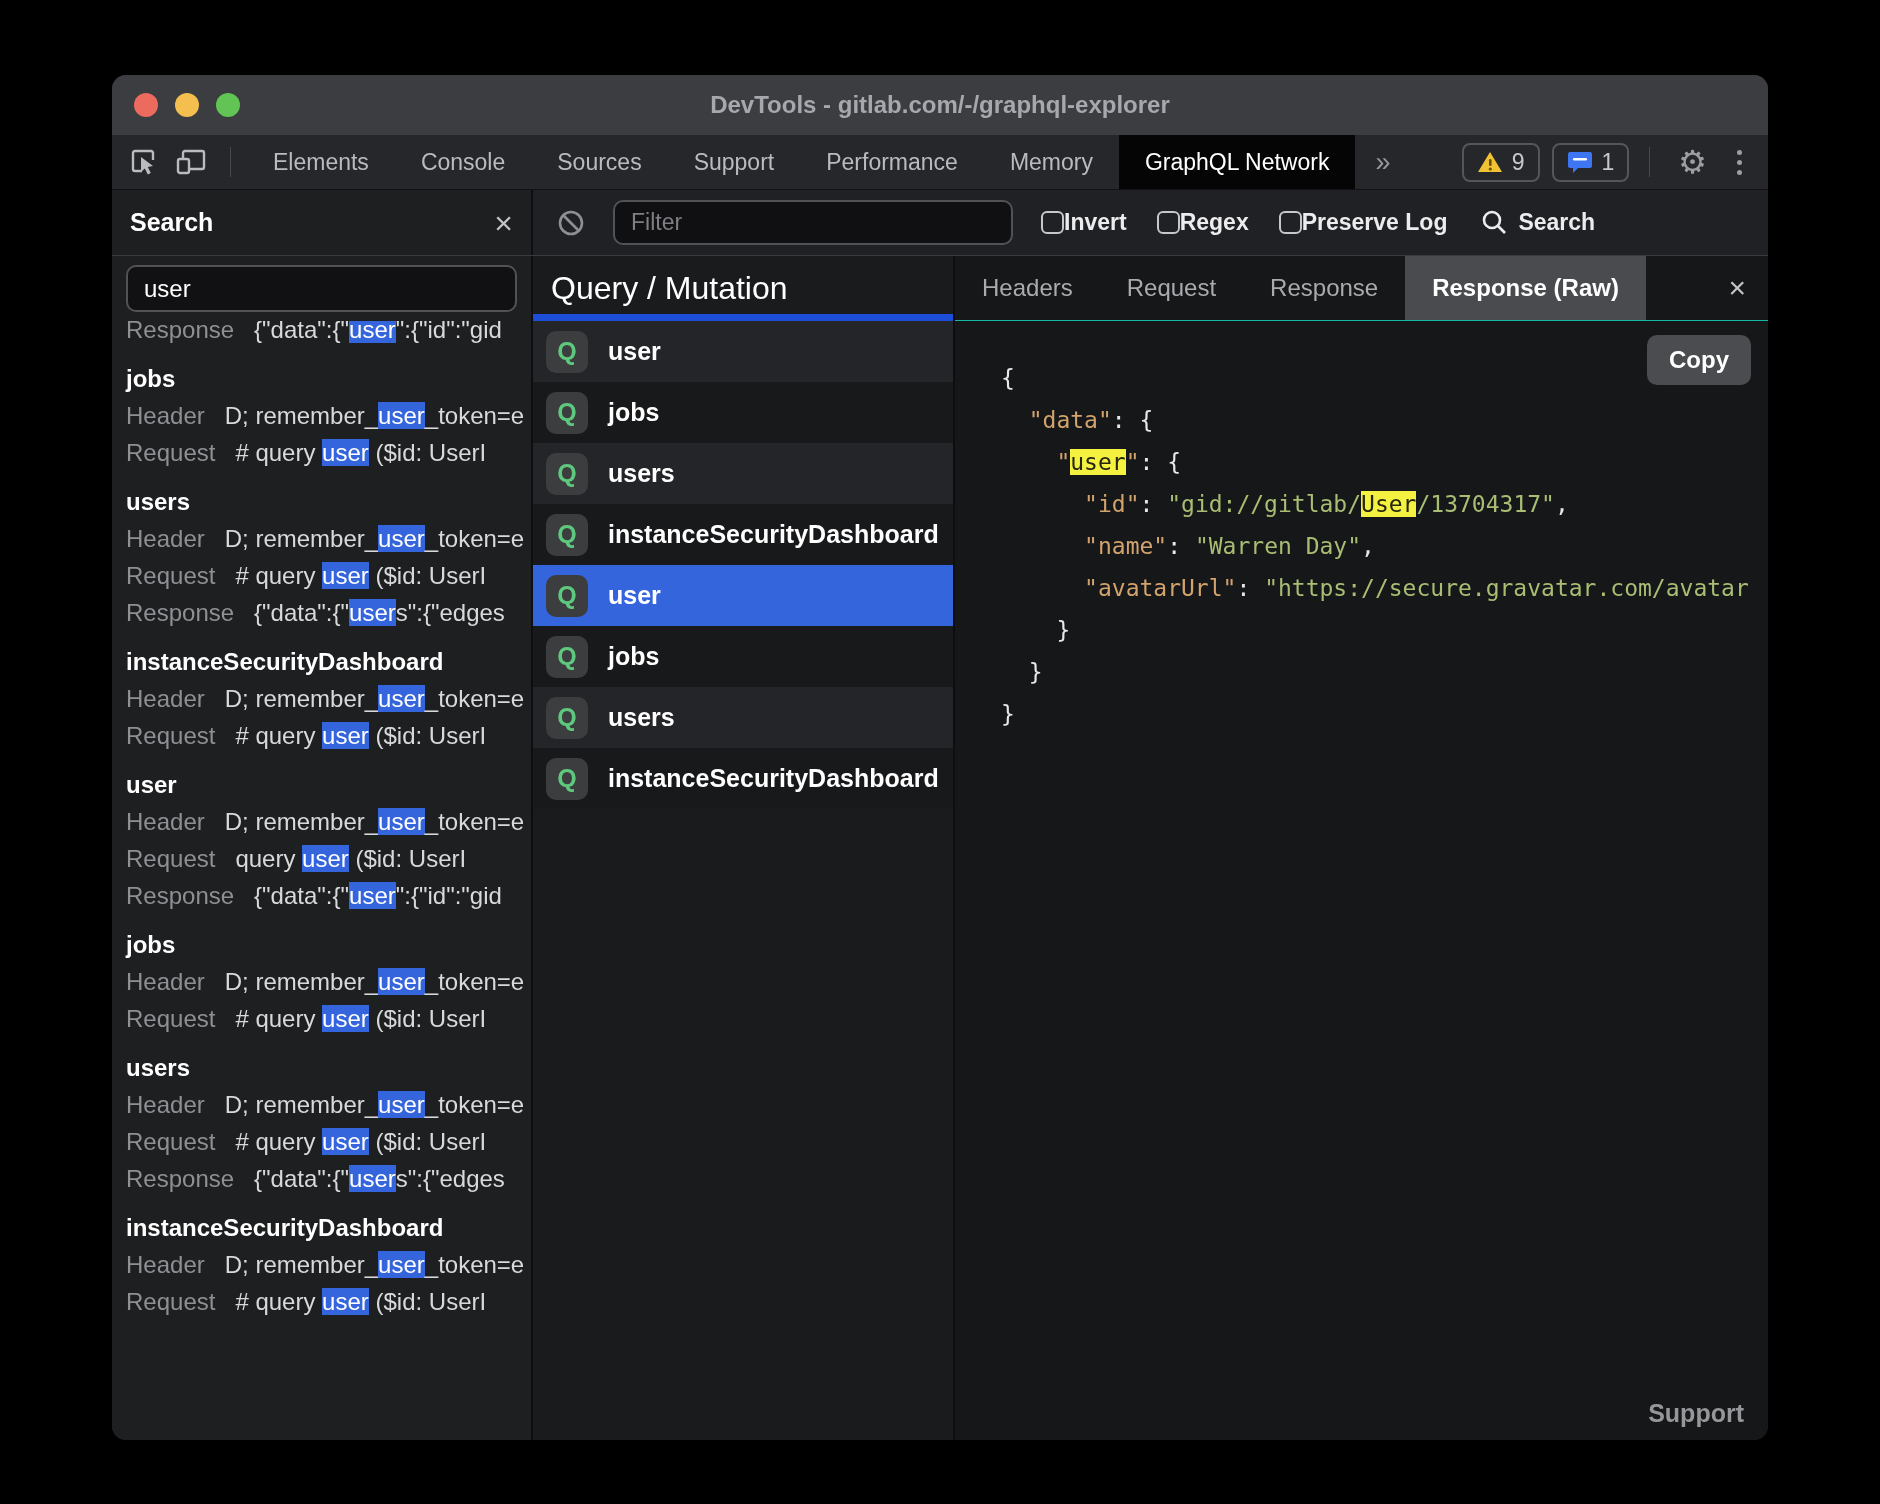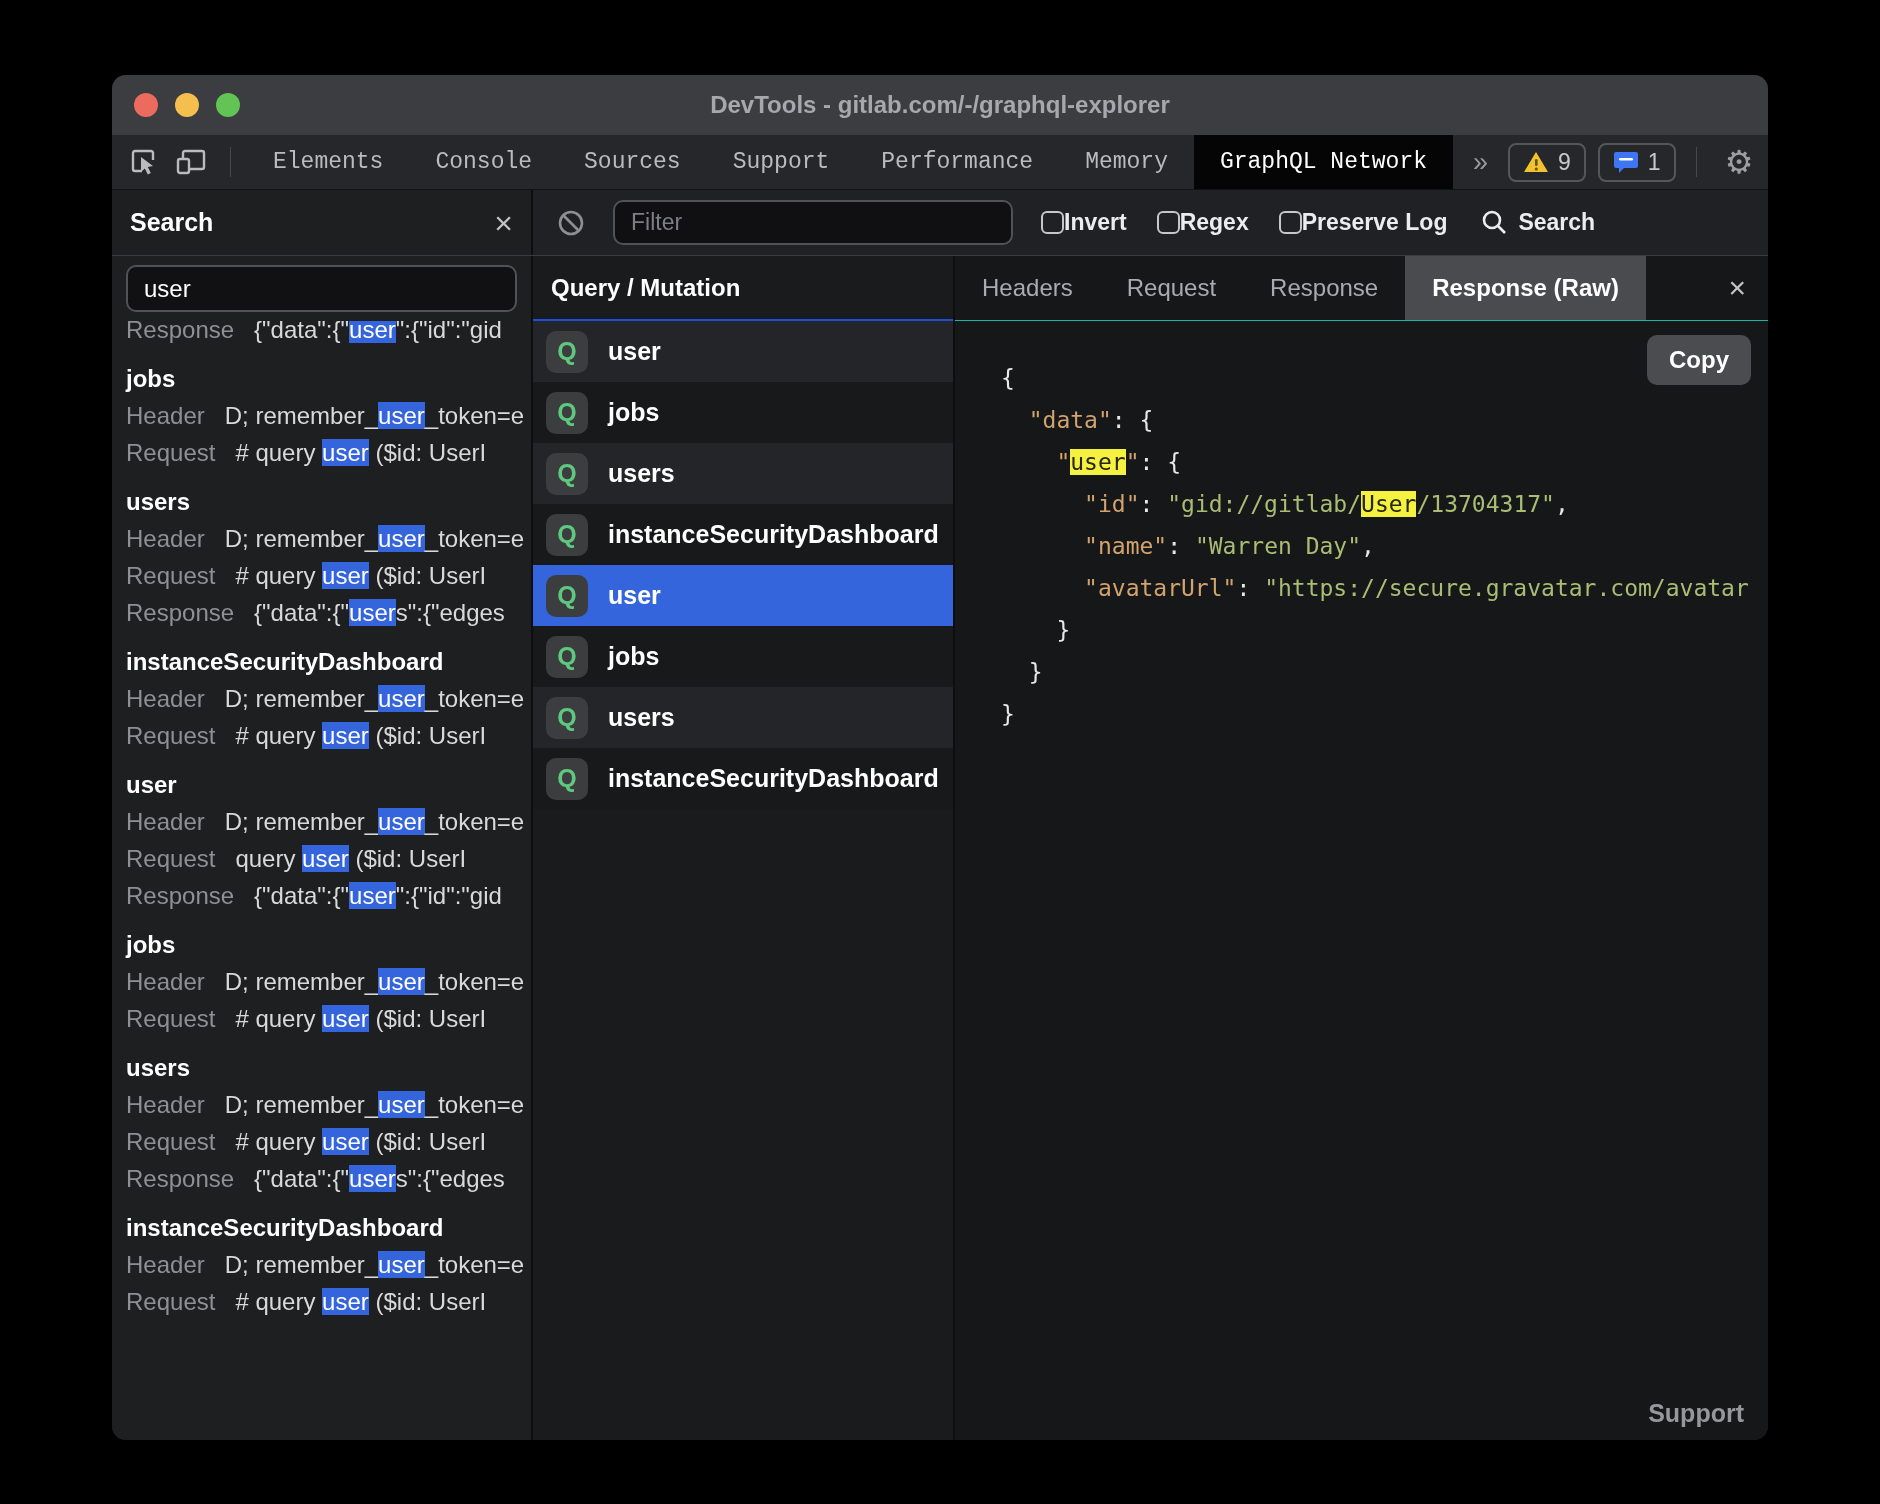--- a/index.html
+++ b/index.html
@@ -53,22 +53,22 @@
   .search-input { width:100%; height:47px; border-radius:10px; background:#111113; border:2px solid #515256;
                   color:#fff; font-size:24px; padding:0 16px; outline:none; font-family:"Liberation Sans",sans-serif; }
   .lp-results { flex:1; overflow:hidden; padding:0 0 0 14px; font-size:24px; }
   .res-line { height:37px; line-height:37px; white-space:nowrap; overflow:hidden; color:#d8d9db; }
   .res-line.partial { margin-top:-10px; }
   .res-label { color:#8f9094; margin-right:20px; }
   .res-h { height:37px; line-height:37px; margin-top:12px; font-weight:700; color:#fff; }
   .hl { background:#3465dd; color:#fff; }
 
   .mid { width:422px; flex:none; border-right:2px solid #0e0e10; background:#1a1b1d; display:flex; flex-direction:column; }
-  .mp-head { height:65px; flex:none; line-height:64px; padding-left:18px; font-weight:700; font-size:24px;
-             color:#fff; border-bottom:2px solid #1d4ed8; }
+  .mp-head { height:65px; flex:none; line-height:64px; padding-left:18px; font-weight:400; font-size:32px;
+             color:#fff; border-bottom:7px solid #1d4ed8; }
   .qrow { height:61px; flex:none; display:flex; align-items:center; gap:20px; padding-left:13px; }
   .qrow.odd { background:#242528; } .qrow.even { background:#18191b; }
   .qrow.selected { background:#3465dd; }
   .qbadge { width:42px; height:42px; border-radius:10px; background:#3c3d3f; flex:none;
             display:flex; align-items:center; justify-content:center; color:#5ec97e; font-weight:700; font-size:25px; }
   .qlabel { color:#fff; font-weight:600; font-size:25px; white-space:nowrap; }
 
   .right { flex:1; background:#161719; display:flex; flex-direction:column; min-width:0; }
   .rp-tabs { height:65px; flex:none; display:flex; align-items:stretch; border-bottom:1px solid #14b8a6; }
   .rtab { display:flex; align-items:center; padding:0 27px; font-size:24px; color:#aaabae; white-space:nowrap; }
@@ -108,21 +108,21 @@
         </svg>
       </div>
       <div class="tb-icon">
         <svg width="32" height="30" viewBox="0 0 32 30">
           <rect x="8" y="4" width="21" height="18" rx="2" fill="none" stroke="#babbbe" stroke-width="2.4"></rect>
           <rect x="3" y="12" width="11" height="14" rx="2" fill="#26272a" stroke="#babbbe" stroke-width="2.4"></rect>
         </svg>
       </div>
       <div class="tb-sep"></div>
     </div>
-    <div id="tabstrip" style="display:flex; align-items:stretch;font-family:Liberation Mono, monospace;">
+    <div id="tabstrip" style="display:flex; align-items:stretch;">
         <div class="tab">Elements</div>
         <div class="tab">Console</div>
         <div class="tab">Sources</div>
         <div class="tab">Support</div>
         <div class="tab">Performance</div>
         <div class="tab">Memory</div>
         <div class="tab active">GraphQL Network</div>
       </div>
     <div class="chevron">»</div>
     <div class="tb-spacer"></div>

